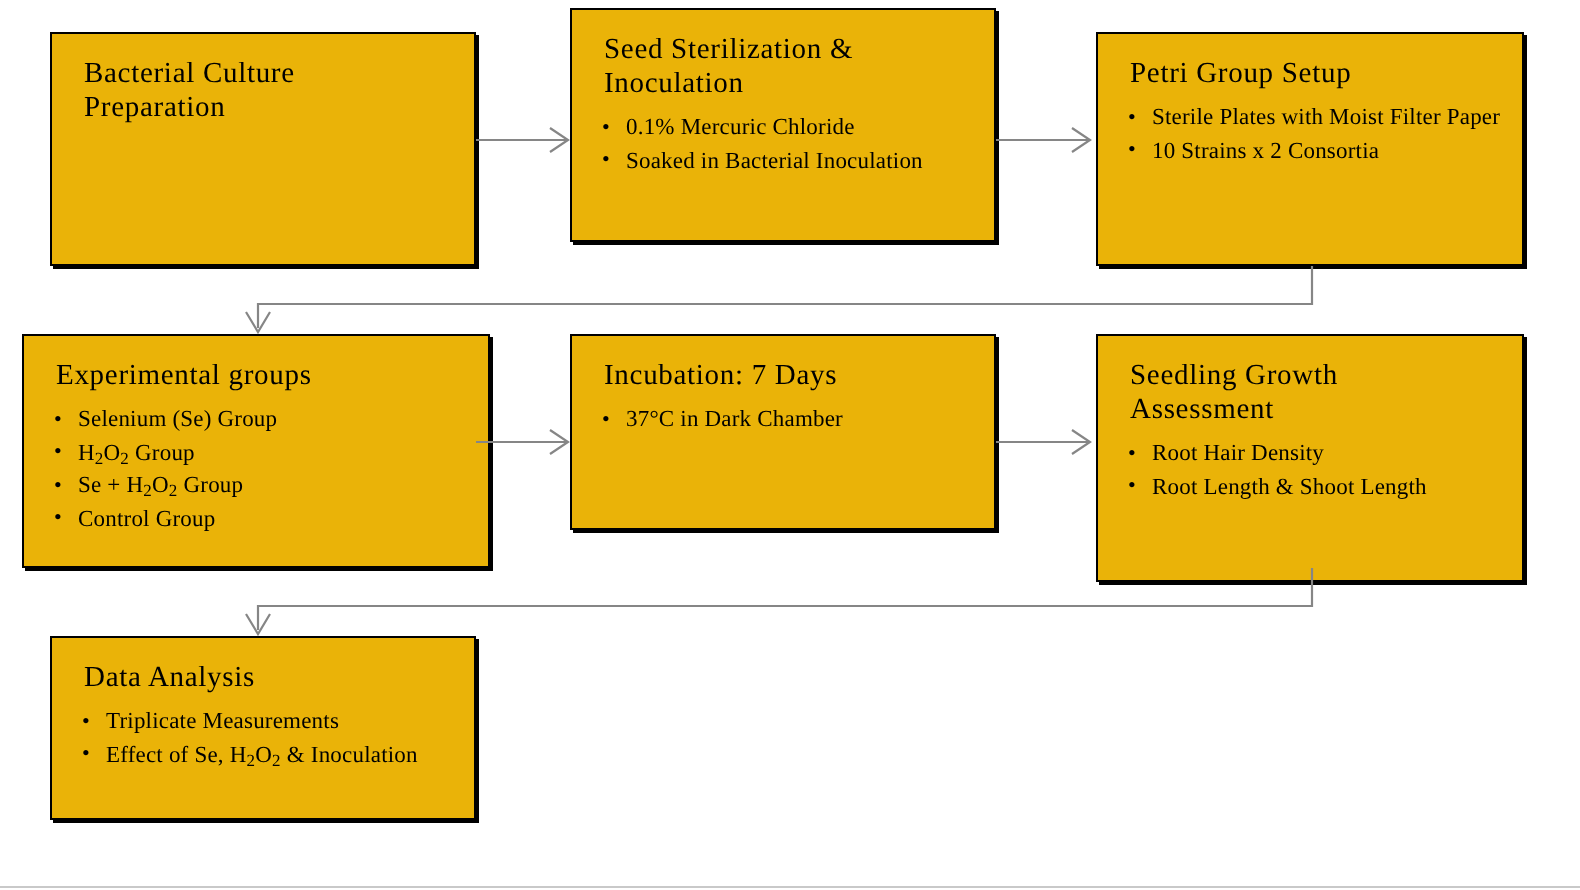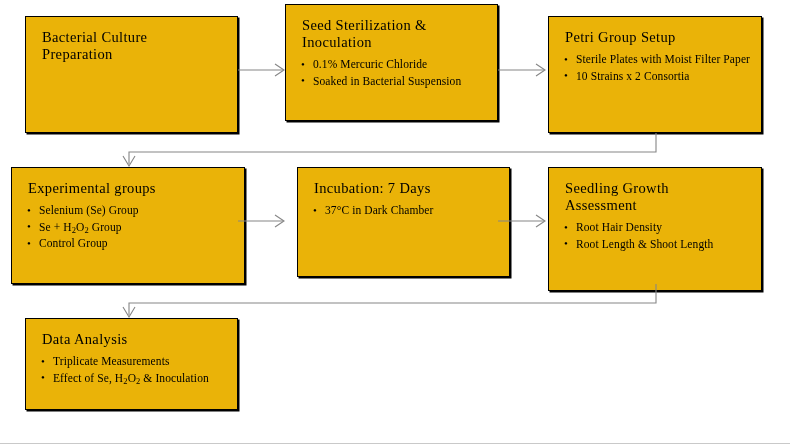--- a/index.html
+++ b/index.html
@@ -97,42 +97,43 @@
   <div class="node" style="left:25px; top:16px; width:213px; height:117px;">
     <div class="node-title">Bacterial Culture
 Preparation</div>
   </div>
 
   <div class="node" style="left:285px; top:4px; width:213px; height:117px;">
     <div class="node-title">Seed Sterilization &amp;
 Inoculation</div>
     <ul class="node-list">
       <li>0.1% Mercuric Chloride</li>
-      <li>Soaked in Bacterial Suspension</li>
+      <li>Soaked in Bacterial Inoculation</li>
     </ul>
   </div>
 
   <div class="node" style="left:548px; top:16px; width:214px; height:117px;">
     <div class="node-title">Petri Group Setup</div>
     <ul class="node-list">
       <li>Sterile Plates with Moist Filter Paper</li>
       <li>10 Strains x 2 Consortia</li>
     </ul>
   </div>
 
   <div class="node" style="left:11px; top:167px; width:234px; height:117px;">
     <div class="node-title">Experimental  groups</div>
     <ul class="node-list">
       <li>Selenium (Se) Group</li>
+      <li><span>H<sub>2</sub>O<sub>2</sub> Group</span></li>
       <li><span>Se + H<sub>2</sub>O<sub>2</sub> Group</span></li>
       <li>Control Group</li>
     </ul>
   </div>
 
-  <div class="node" style="left:297px; top:167px; width:213px; height:110px;font-family:Liberation Serif, serif;">
+  <div class="node" style="left:285px; top:167px; width:213px; height:98px;font-family:Liberation Serif, serif;">
     <div class="node-title">Incubation:  7 Days</div>
     <ul class="node-list">
       <li>37°C in Dark Chamber</li>
     </ul>
   </div>
 
   <div class="node" style="left:548px; top:167px; width:214px; height:124px;">
     <div class="node-title">Seedling Growth
 Assessment</div>
     <ul class="node-list">

